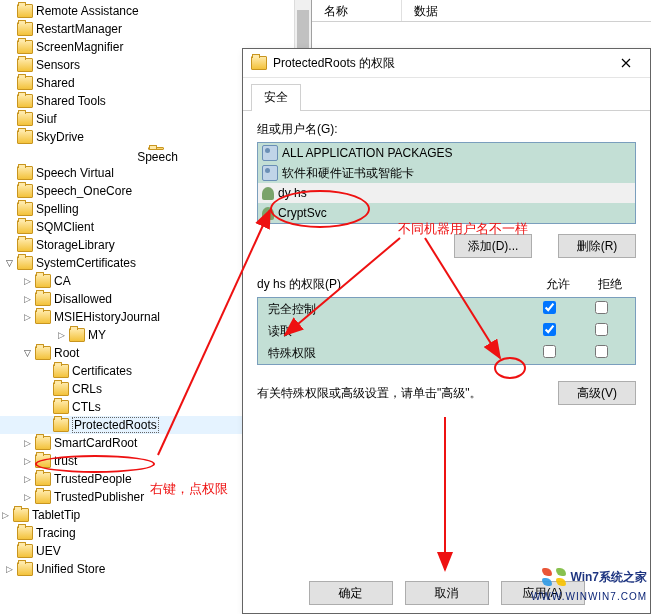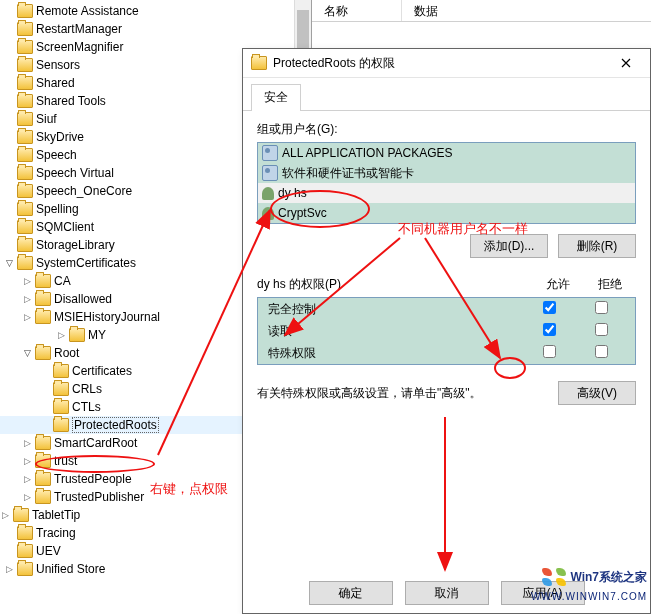--- a/index.html
+++ b/index.html
@@ -44,21 +44,21 @@
 .lb-row.sel { background: #f0f0f0; }
 .lb-icon { width: 16px; height: 16px; margin-right: 4px; display: inline-flex; align-items: center; justify-content: center; }
 .lb-icon.users { background: #c0d4e8; border: 1px solid #6a8fb5; border-radius: 2px; position: relative; }
 .lb-icon.users::before { content: ""; position: absolute; width: 5px; height: 5px; background: #6a8fb5; border-radius: 50%; top: 2px; left: 2px; }
 .lb-icon.person { background: #7aa36a; border-radius: 50% 50% 2px 2px; width: 12px; height: 13px; }
 .lb-text { color: #000; }
 
 .red-circle2 { position: absolute; left: 270px; top: 190px; width: 100px; height: 38px; border: 2px solid #e11; border-radius: 50%; pointer-events: none; }
 .red-text2 { position: absolute; left: 398px; top: 220px; color: #e11; font-size: 13px; }
 
-.btnrow { display: flex; justify-content: flex-end; gap: 10px; margin-top: 10px; }
+.btnrow { display: flex; justify-content: flex-end; gap: 26px; margin-top: 10px; }
 .winbtn { min-width: 78px; height: 24px; border: 1px solid #adadad; background: #e1e1e1; display: flex; align-items: center; justify-content: center; padding: 0 8px; color: #000; }
 
 .perm-head { display: flex; align-items: center; margin-top: 18px; }
 .perm-head-lbl { flex: 1; }
 .perm-hcol { width: 52px; text-align: center; }
 .perm-box { border: 1px solid #7a9ebd; background: #c3dfd5; margin-top: 4px; }
 .perm-row { display: flex; align-items: center; height: 22px; padding: 0 8px 0 10px; }
 .perm-row .pl { flex: 1; }
 .perm-check { width: 52px; text-align: center; }
 .perm-check input { width: 13px; height: 13px; }
@@ -126,21 +126,21 @@
       <div class="tree-row" style="padding-left: 4px;">
         <span class="exp none"></span>
         <span class="folder-icon"></span>
         <span class="label">Siuf</span>
       </div>
       <div class="tree-row" style="padding-left: 4px;">
         <span class="exp none"></span>
         <span class="folder-icon"></span>
         <span class="label">SkyDrive</span>
       </div>
-      <div class="tree-row" style="">
+      <div class="tree-row" style=" flex-direction: column;">
         <span class="exp none"></span>
         <span class="folder-icon"></span>
         <span class="label">Speech</span>
       </div>
       <div class="tree-row" style="padding-left: 4px;">
         <span class="exp none"></span>
         <span class="folder-icon"></span>
         <span class="label">Speech Virtual</span>
       </div>
       <div class="tree-row" style="padding-left: 4px;">

